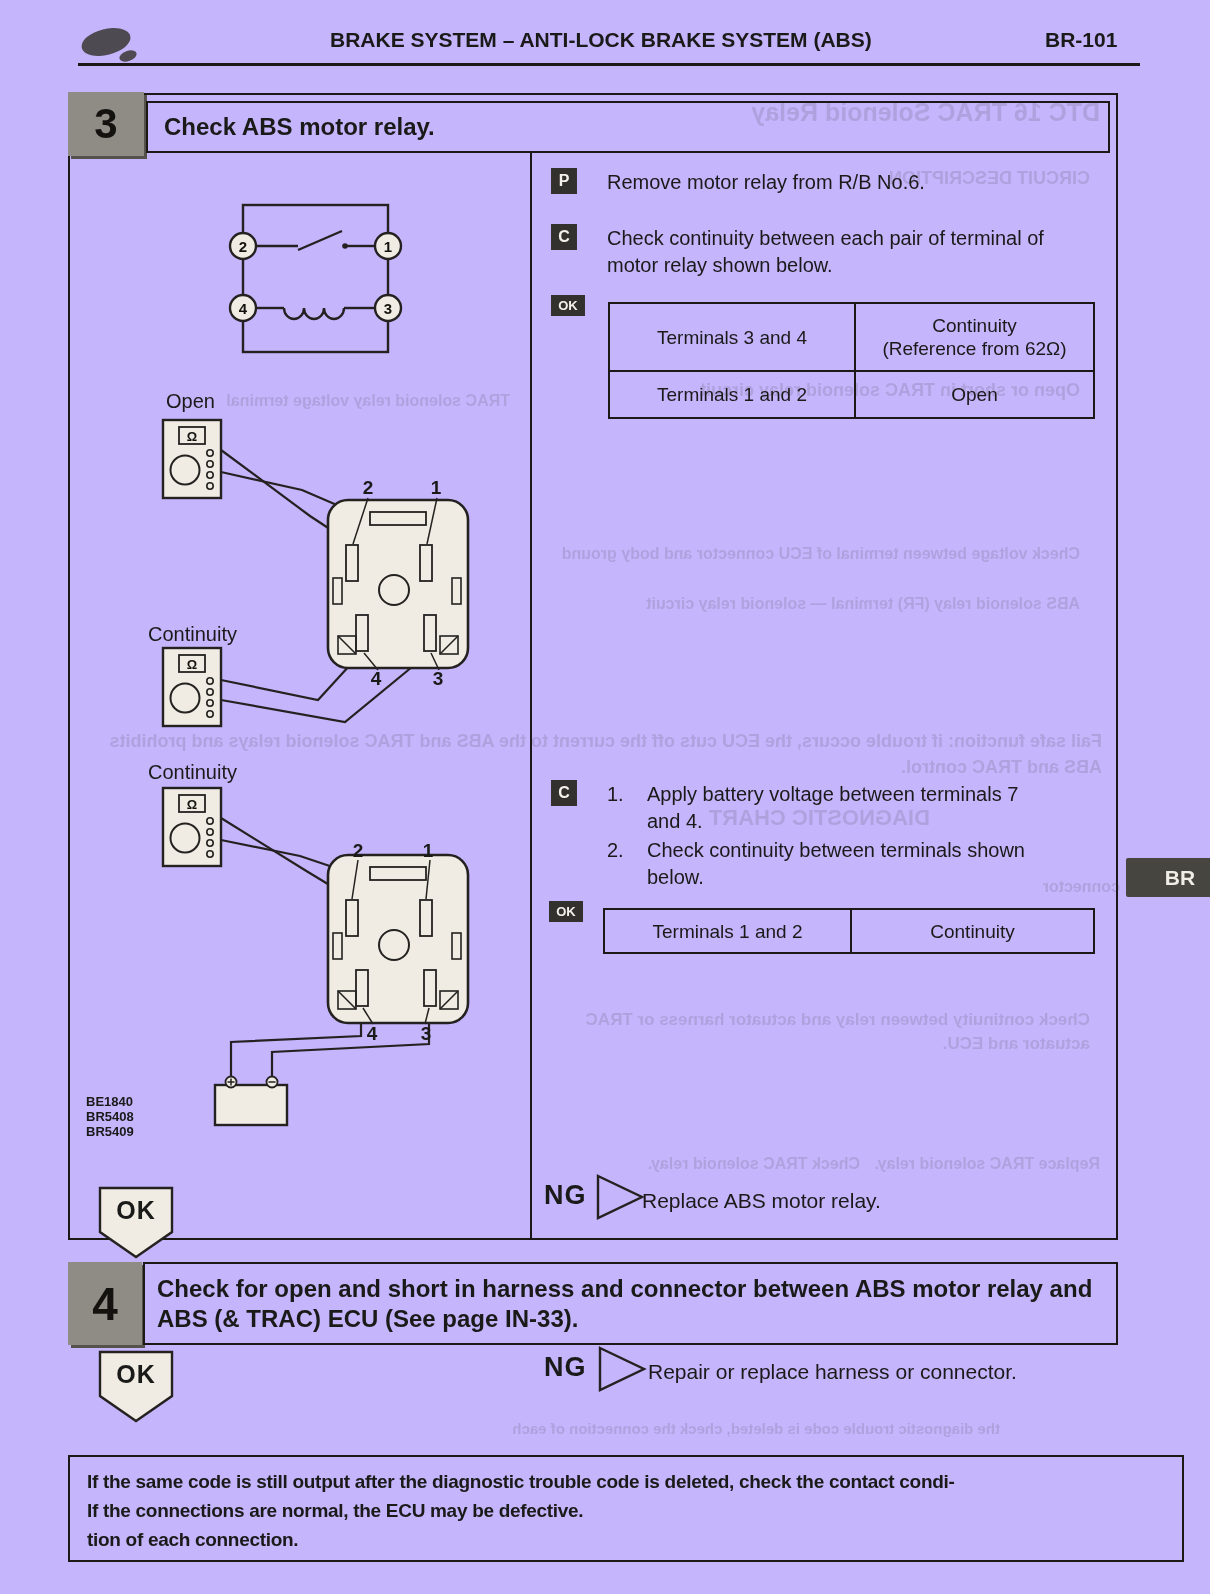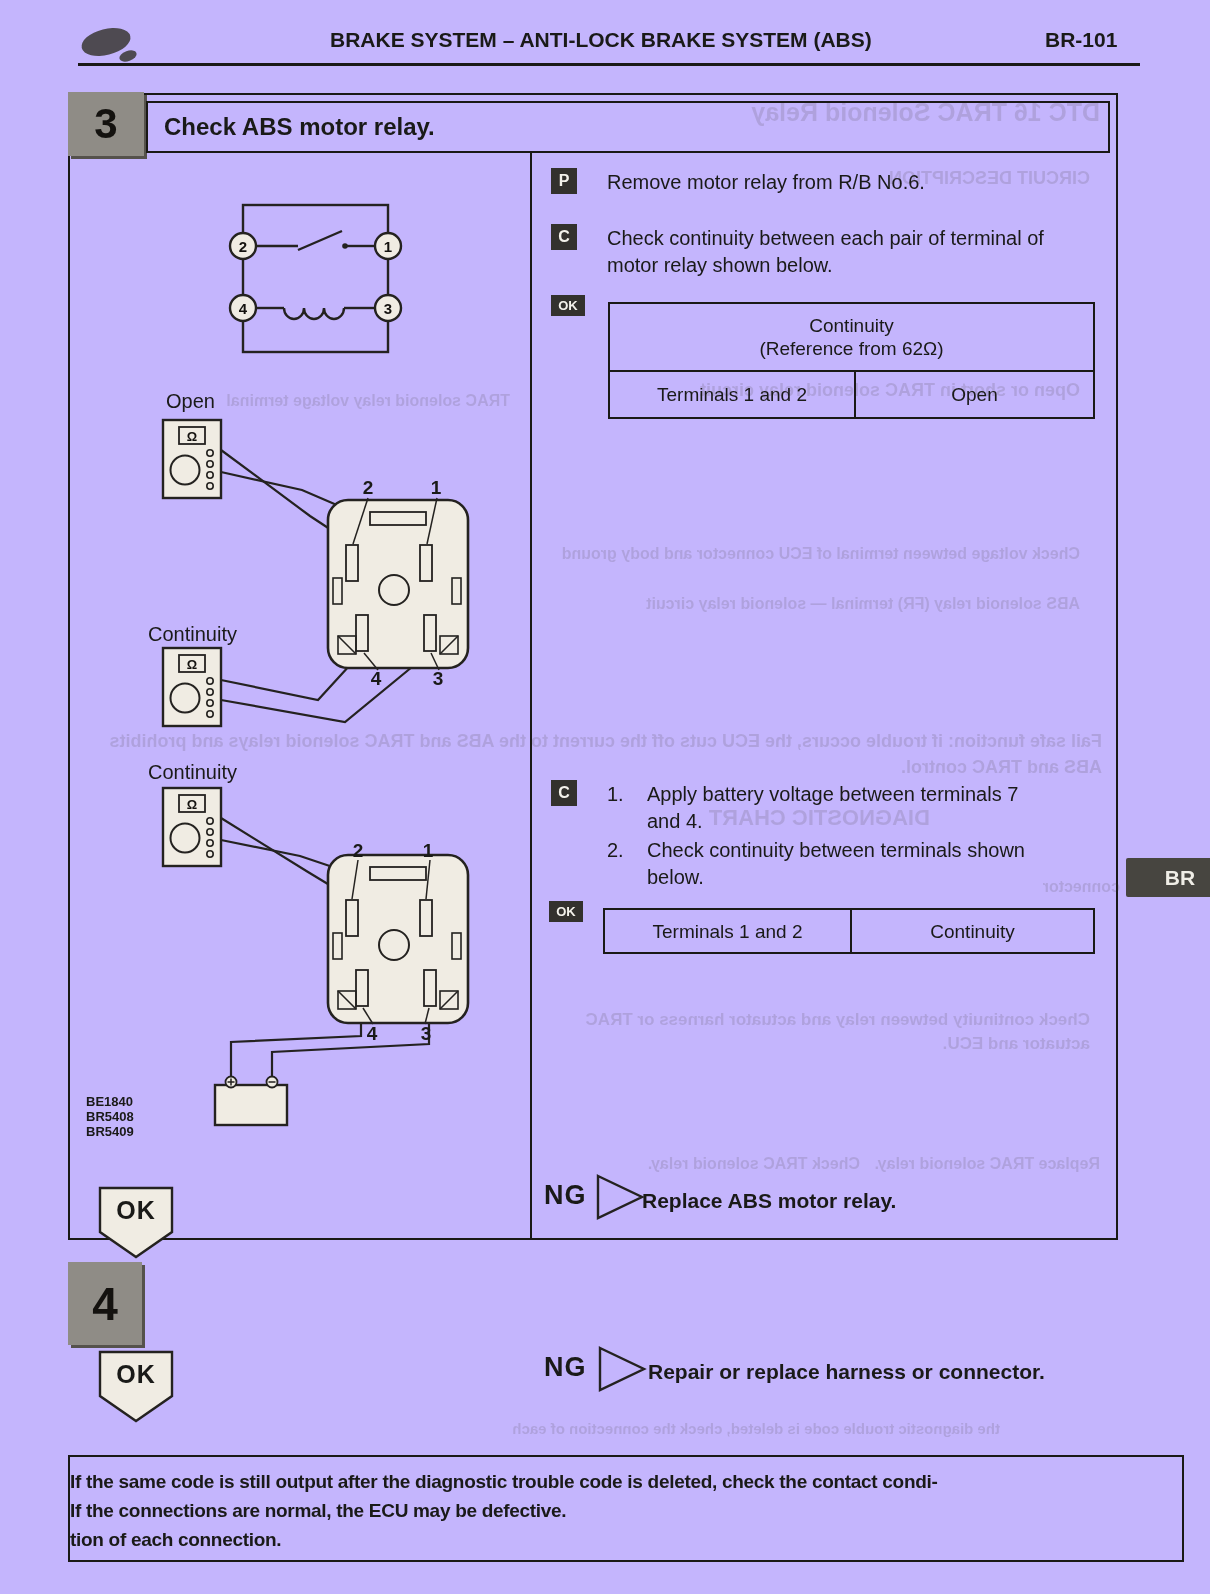--- a/index.html
+++ b/index.html
@@ -27,21 +27,21 @@
   .trow { display:flex; }
   .tcell {
     display:flex; flex-direction:column; align-items:center; justify-content:center;
     text-align:center; font-size:19px; line-height:23px; box-sizing:border-box;
   }
   .lbl { font-size:20px; }
   .pinlbl { font-size:19px; font-weight:bold; text-align:center; }
   .figcode { font-size:13px; font-weight:bold; line-height:15px; }
   .okword { font-size:25px; font-weight:bold; letter-spacing:1px; }
   .ngword { font-size:27px; font-weight:bold; letter-spacing:1px; }
-  .remedy { font-size:21px; font-weight:bold; }
+  .remedy { font-size:21px; font-weight:normal; }
   .notetext { font-size:19px; font-weight:bold; line-height:29px; letter-spacing:-0.3px; white-space:nowrap; }
   .ghost {
     position:absolute; transform:scaleX(-1); opacity:0.15; color:#3b382f;
     filter:blur(0.4px); font-weight:bold; pointer-events:none; z-index:2;
   }
   svg { display:block; }
 </style>
 </head>
 <body>
 
@@ -96,20 +96,21 @@
 
   <div class="abs badge z4" style="left:551px; top:168px; width:26px; height:26px; font-size:16px;">P</div>
   <div class="abs bodytext z4" style="left:607px; top:169px; width:500px;">Remove motor relay from R/B No.6.</div>
 
   <div class="abs badge z4" style="left:551px; top:224px; width:26px; height:26px; font-size:16px;">C</div>
   <div class="abs bodytext z4" style="left:607px; top:225px; width:445px;">Check continuity between each pair of terminal of motor relay shown below.</div>
 
   <div class="abs badge z4" style="left:551px; top:295px; width:34px; height:21px; font-size:13px;">OK</div>
   <div class="abs tbl z4" style="left:608px; top:302px; width:487px;">
     <div class="trow">
+      <div class="tcell" style="width:246px; height:66px; border-right:2.2px solid #1a1916;">Terminals 3 and 4</div>
       <div class="tcell" style="flex:1; height:66px;">
         <div>Continuity</div>
         <div>(Reference from 62Ω)</div>
       </div>
     </div>
     <div class="trow" style="border-top:2.2px solid #1a1916;">
       <div class="tcell" style="width:246px; height:45px; border-right:2.2px solid #1a1916;">Terminals 1 and 2</div>
       <div class="tcell" style="flex:1; height:45px;">Open</div>
     </div>
   </div>
@@ -133,26 +134,29 @@
       <div class="tcell" style="flex:1; height:42px;">Continuity</div>
     </div>
   </div>
 
   <span class="abs ngword z4" style="left:544px; top:1180px;">NG</span>
   <span class="abs remedy z4" style="left:642px; top:1189px;">Replace ABS motor relay.</span>
 
   <span class="abs okword z4" style="left:104px; top:1196px; width:64px; text-align:center;">OK</span>
 
   <div class="abs numsq z4" style="left:68px; top:1262px; width:74px; height:83px; font-size:46px;">4</div>
+  <div class="abs box z4" style="left:143px; top:1262px; width:975px; height:83px; display:flex; align-items:center; padding:0 12px;">
+    <span class="steptitle">Check for open and short in harness and connector between ABS motor relay and ABS (&amp; TRAC) ECU (See page IN-33).</span>
+  </div>
 
   <span class="abs okword z4" style="left:104px; top:1360px; width:64px; text-align:center;">OK</span>
   <span class="abs ngword z4" style="left:544px; top:1352px;">NG</span>
   <span class="abs remedy z4" style="left:648px; top:1360px;">Repair or replace harness or connector.</span>
 
-  <div class="abs box z4" style="left:68px; top:1455px; width:1116px; height:107px; padding:10px 0;">
+  <div class="abs box z4" style="left:68px; top:1455px; width:1116px; height:107px; padding:10px 17px;">
     <div class="notetext">If the same code is still output after the diagnostic trouble code is deleted, check the contact condi-</div>
     <div class="notetext">If the connections are normal, the ECU may be defective.</div>
     <div class="notetext">tion of each connection.</div>
   </div>
 
   <div class="abs z4" style="left:1126px; top:858px; width:84px; height:39px; background:#474540; color:#efede6; font-size:21px; font-weight:bold; display:flex; align-items:center; justify-content:center; border-radius:2px;padding-left:12px;">BR</div>
 
   <svg class="abs z3" style="left:0; top:0; pointer-events:none;" width="1210" height="1594" viewBox="0 0 1210 1594">
     <g stroke="#242220" fill="none" stroke-width="2.4">
 

